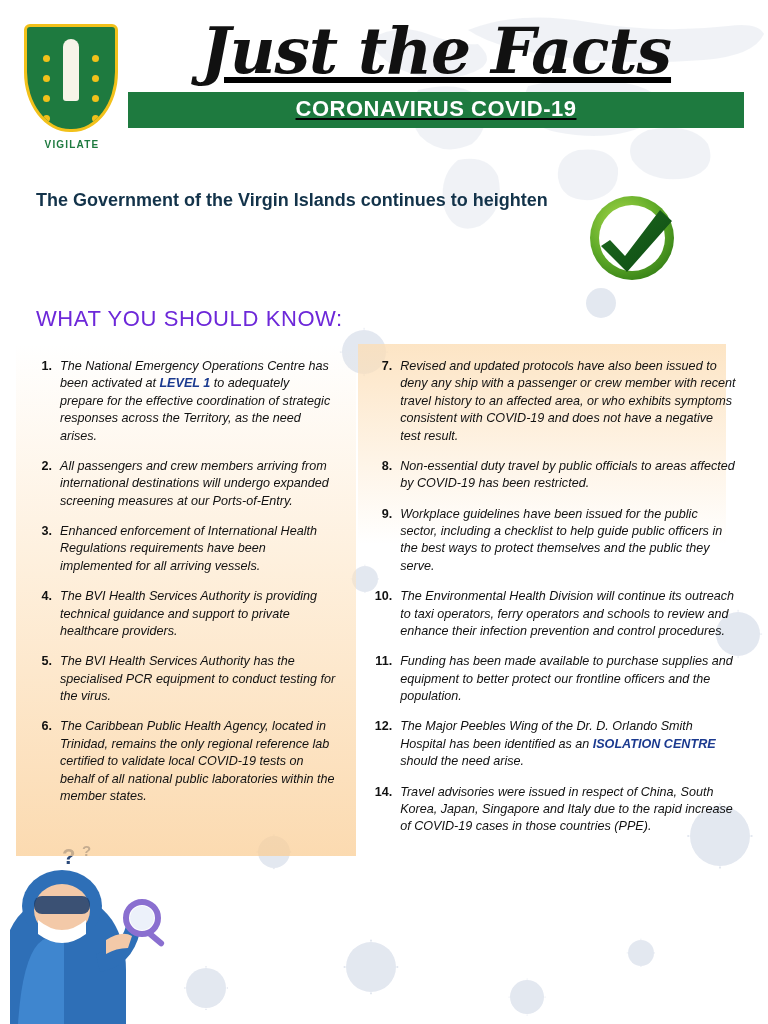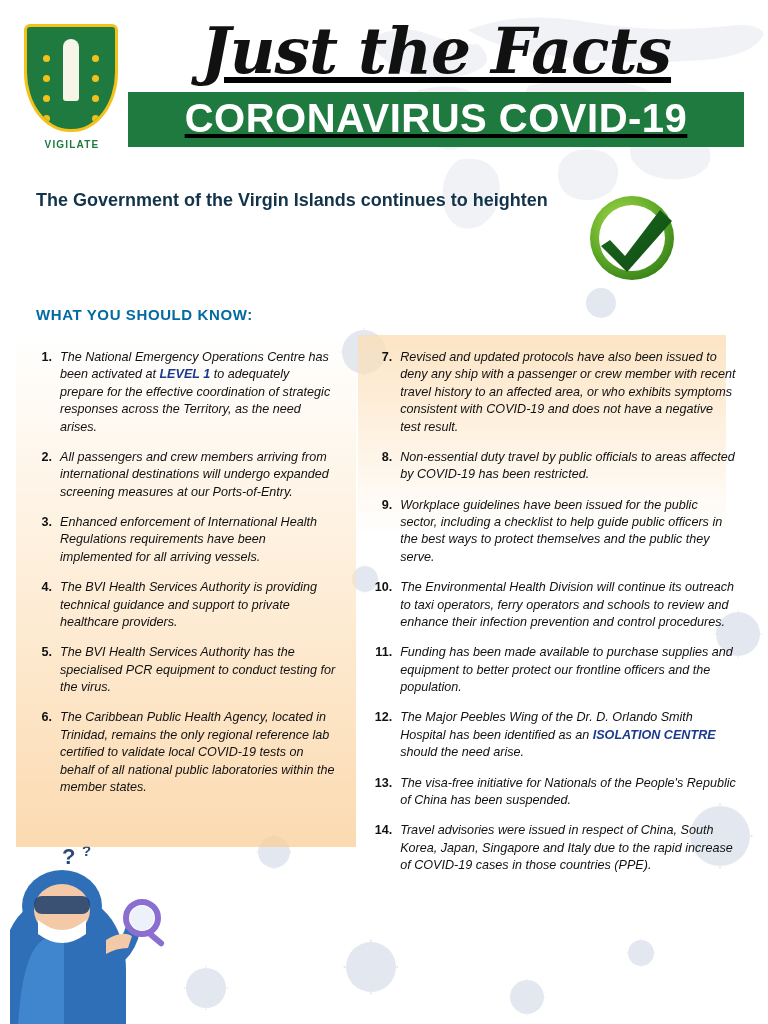--- a/index.html
+++ b/index.html
@@ -107,21 +107,21 @@
     color: #111111;
     margin: 8px 0 0 0;
     text-align: center;
     font-style: italic;
   }
   .subtitle-bar {
     margin-top: 10px;
     background: #1e7a3f;
     color: #ffffff;
     text-align: center;
-    font-size: 40px;
+    font-size: 22px;
     font-weight: bold;
     letter-spacing: .5px;
     padding: 4px 0 6px 0;
     font-family: "Liberation Sans", sans-serif;
   }
 
   
   .intro-wrap {
     position: relative;
     z-index: 3;
@@ -142,23 +142,23 @@
     flex: 0 0 110px;
     width: 110px; height: 100px;
     position: relative;
     margin-right: 8px;
   }
 
   .know-head {
     position: relative;
     z-index: 3;
     margin: 18px 0 0 36px;
-    color: #0369a1;
-    font-size: 15px;
-    font-weight: bold;
+    color: #6d28d9;
+    font-size: 22px;
+    font-weight: normal;
     letter-spacing: .6px;
   }
 
   
   .columns {
     position: relative;
     z-index: 3;
     display: flex;
     margin-top: 12px;
     padding: 0 18px 0 0;
@@ -351,24 +351,20 @@
           </li>
           <li>
             <span class="num">11.</span>
             <span class="txt"><span>Funding has been made available to purchase supplies and equipment to better protect our frontline officers and the population.</span></span>
           </li>
           <li>
             <span class="num">12.</span>
             <span class="txt"><span>The Major Peebles Wing of the Dr. D. Orlando Smith Hospital has been identified as an </span><span class="hl">ISOLATION CENTRE</span><span> should the need arise.</span></span>
           </li>
           <li>
-            <span class="num">13.</span>
-            <span class="txt"><span>The visa-free initiative for Nationals of the People's Republic of China has been suspended.</span></span>
-          </li>
-          <li>
             <span class="num">14.</span>
             <span class="txt"><span>Travel advisories were  issued in respect of China, South Korea, Japan, Singapore and Italy due to  the rapid increase of COVID-19 cases in those  countries (PPE).</span></span>
           </li>
         </ol>
     </div>
 
   </div>
 
   <svg class="doctor" viewBox="0 0 220 190">
     <g>

